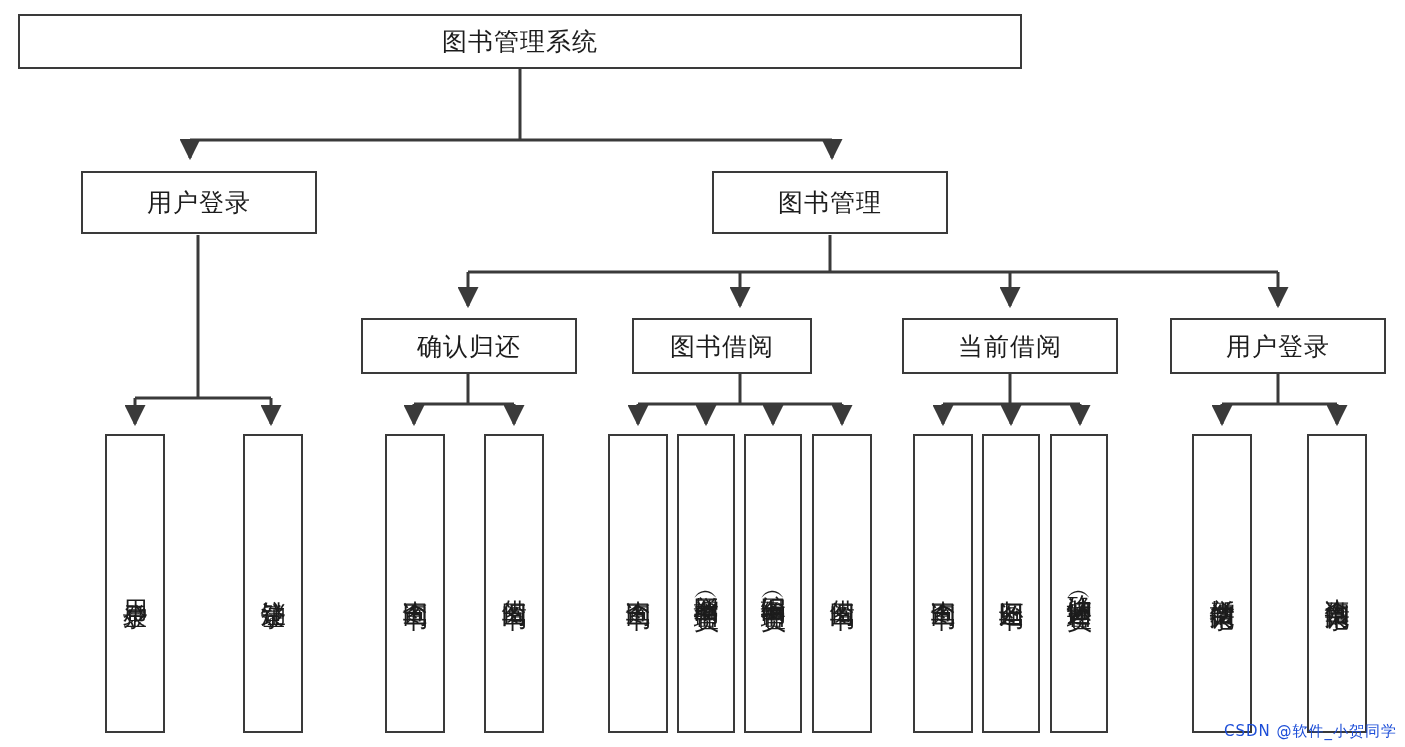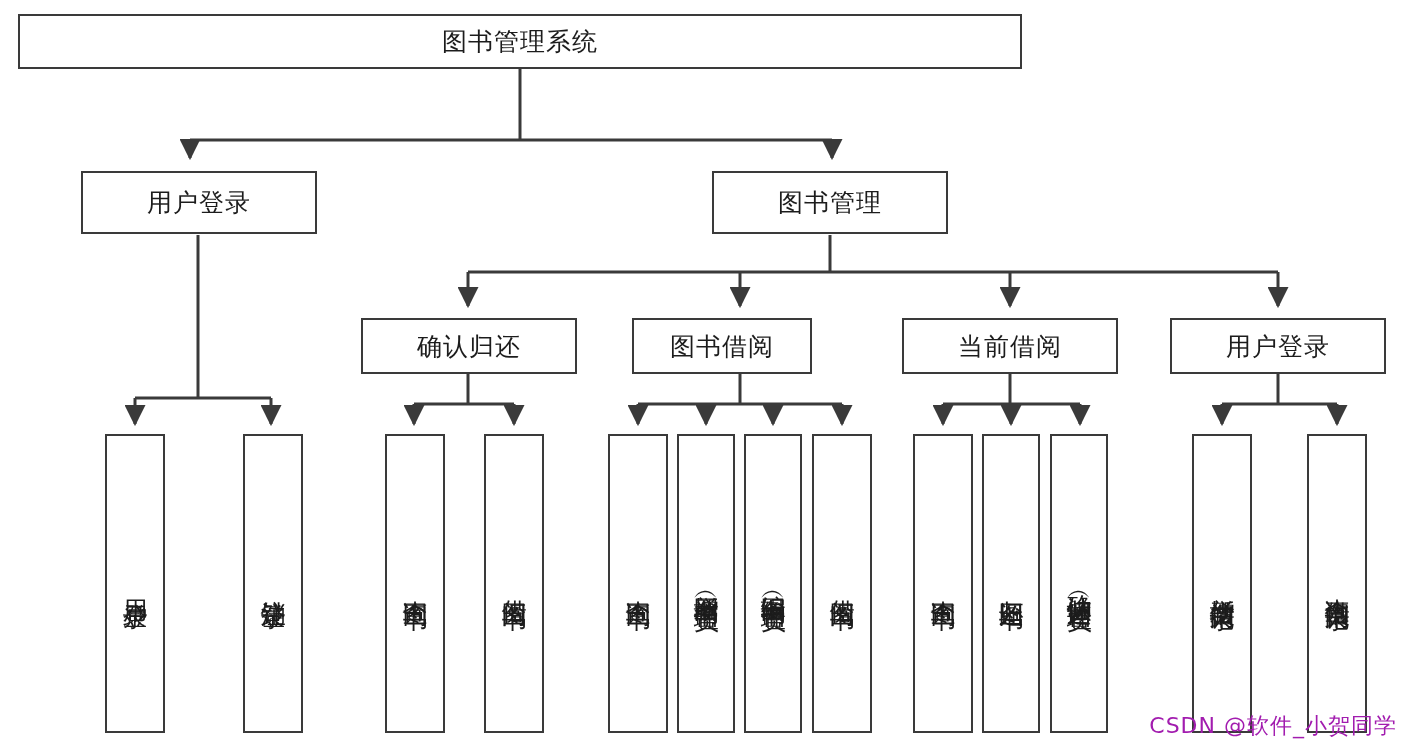--- a/index.html
+++ b/index.html
@@ -38,22 +38,22 @@
     height:100%;
     display:flex;
     align-items:center;
     justify-content:center;
     width:100%;
   }
   .watermark{
     position:absolute;
     right:8px;
     bottom:6px;
-    font-size:22px;
-    color:#a21caf;
+    font-size:15px;
+    color:#1d4ed8;
     letter-spacing:1px;
     white-space:nowrap;
     pointer-events:none;
   }
 </style>
 </head>
 <body>
 
 <div id="canvas">
 

